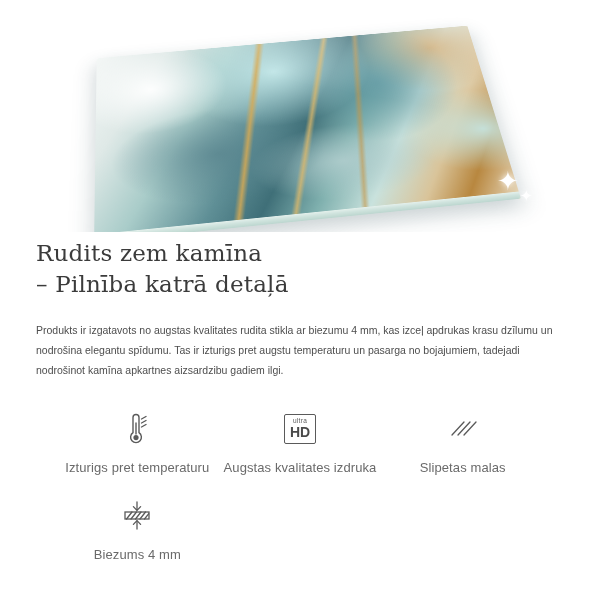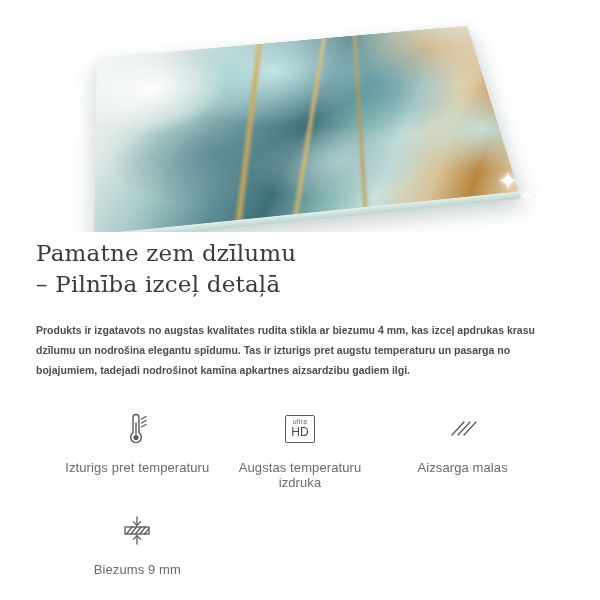--- a/index.html
+++ b/index.html
@@ -102,21 +102,20 @@
   }
   .headline .line2 {
     display: block;
   }
   p.body-copy {
     margin: 20px 0 0 0;
     font-size: 10.5px;
     line-height: 20px;
     color: #4d4d4d;
     max-width: 536px;
-    font-weight: bold;
   }
 
   
   .features {
     margin-top: 26px;
     padding: 0 20px;
     display: grid;
     grid-template-columns: repeat(3, 1fr);
     row-gap: 18px;
   }
@@ -148,22 +147,22 @@
     flex-direction: column;
     align-items: center;
     line-height: 1;
   }
   .ultrahd-box .u1 {
     font-size: 6.5px;
     letter-spacing: 0.3px;
     color: #5a5a5a;
   }
   .ultrahd-box .u2 {
-    font-size: 12px;
-    font-weight: normal;
+    font-size: 14px;
+    font-weight: bold;
     color: #4a4a4a;
     margin-top: 0;
   }
 </style>
 </head>
 <body>
 
 <div class="page">
 
   <div class="hero">
@@ -171,22 +170,22 @@
       <div class="hero-art"></div>
       <div class="hero-glass-shine"></div>
       <div class="hero-edge"></div>
     </div>
     <span class="sparkle s1">✦</span>
     <span class="sparkle s2">✦</span>
   </div>
 
   <div class="content">
     <h1 class="headline">
-      <span>Pamatne zem dzīlumu</span>
-      <span class="line2">– Pilnība izceļ detaļā</span>
+      <span>Rudits zem kamīna</span>
+      <span class="line2">– Pilnība katrā detaļā</span>
     </h1>
     <p class="body-copy">Produkts ir izgatavots no augstas kvalitates rudita stikla ar biezumu 4 mm, kas izceļ apdrukas krasu dzīlumu un nodrošina elegantu spīdumu. Tas ir izturigs pret augstu temperaturu un pasarga no bojajumiem, tadejadi nodrošinot kamīna apkartnes aizsardzibu gadiem ilgi.</p>
 
     <div class="features">
 
       <div class="feature">
         <div class="feature-icon">
           <svg width="30" height="34" viewBox="0 0 30 34" fill="none" stroke="#5a5a5a" stroke-width="1.4" stroke-linecap="round">
             <path d="M11 5.5a3 3 0 0 1 6 0v15.2a5.4 5.4 0 1 1-6 0z"></path>
             <line x1="14" y1="11" x2="14" y2="22"></line>
@@ -199,49 +198,49 @@
         <div class="feature-label">Izturigs pret temperaturu</div>
       </div>
 
       <div class="feature">
         <div class="feature-icon">
           <div class="ultrahd-box">
             <span class="u1">ultra</span>
             <span class="u2">HD</span>
           </div>
         </div>
-        <div class="feature-label">Augstas temperaturu izdruka</div>
+        <div class="feature-label">Augstas kvalitates izdruka</div>
       </div>
 
 
 
       <div class="feature">
         <div class="feature-icon">
           <svg width="34" height="26" viewBox="0 0 34 26" fill="none" stroke="#5a5a5a" stroke-width="1.3" stroke-linecap="round">
             <line x1="6" y1="19" x2="18" y2="6"></line>
             <line x1="12" y1="19" x2="24" y2="6"></line>
             <line x1="18" y1="19" x2="30" y2="6"></line>
           </svg>
         </div>
-        <div class="feature-label">Aizsarga malas</div>
+        <div class="feature-label">Slipetas malas</div>
       </div>
 
       <div class="feature">
         <div class="feature-icon">
           <svg width="34" height="34" viewBox="0 0 34 34" fill="none" stroke="#5a5a5a" stroke-width="1.3" stroke-linecap="round">
             <line x1="17" y1="3" x2="17" y2="11"></line>
             <polyline points="13.4,7.6 17,11.4 20.6,7.6"></polyline>
             <rect x="5" y="13" width="24" height="7"></rect>
             <line x1="6.5" y1="20" x2="12" y2="13"></line>
             <line x1="11" y1="20" x2="16.5" y2="13"></line>
             <line x1="15.5" y1="20" x2="21" y2="13"></line>
             <line x1="20" y1="20" x2="25.5" y2="13"></line>
             <line x1="24.5" y1="20" x2="28.6" y2="14.8"></line>
             <line x1="17" y1="30" x2="17" y2="22"></line>
             <polyline points="13.4,25.4 17,21.6 20.6,25.4"></polyline>
           </svg>
         </div>
-        <div class="feature-label">Biezums 9 mm</div>
+        <div class="feature-label">Biezums 4 mm</div>
       </div>
 
     </div>
   </div>
 </div>
 
 </body></html>

